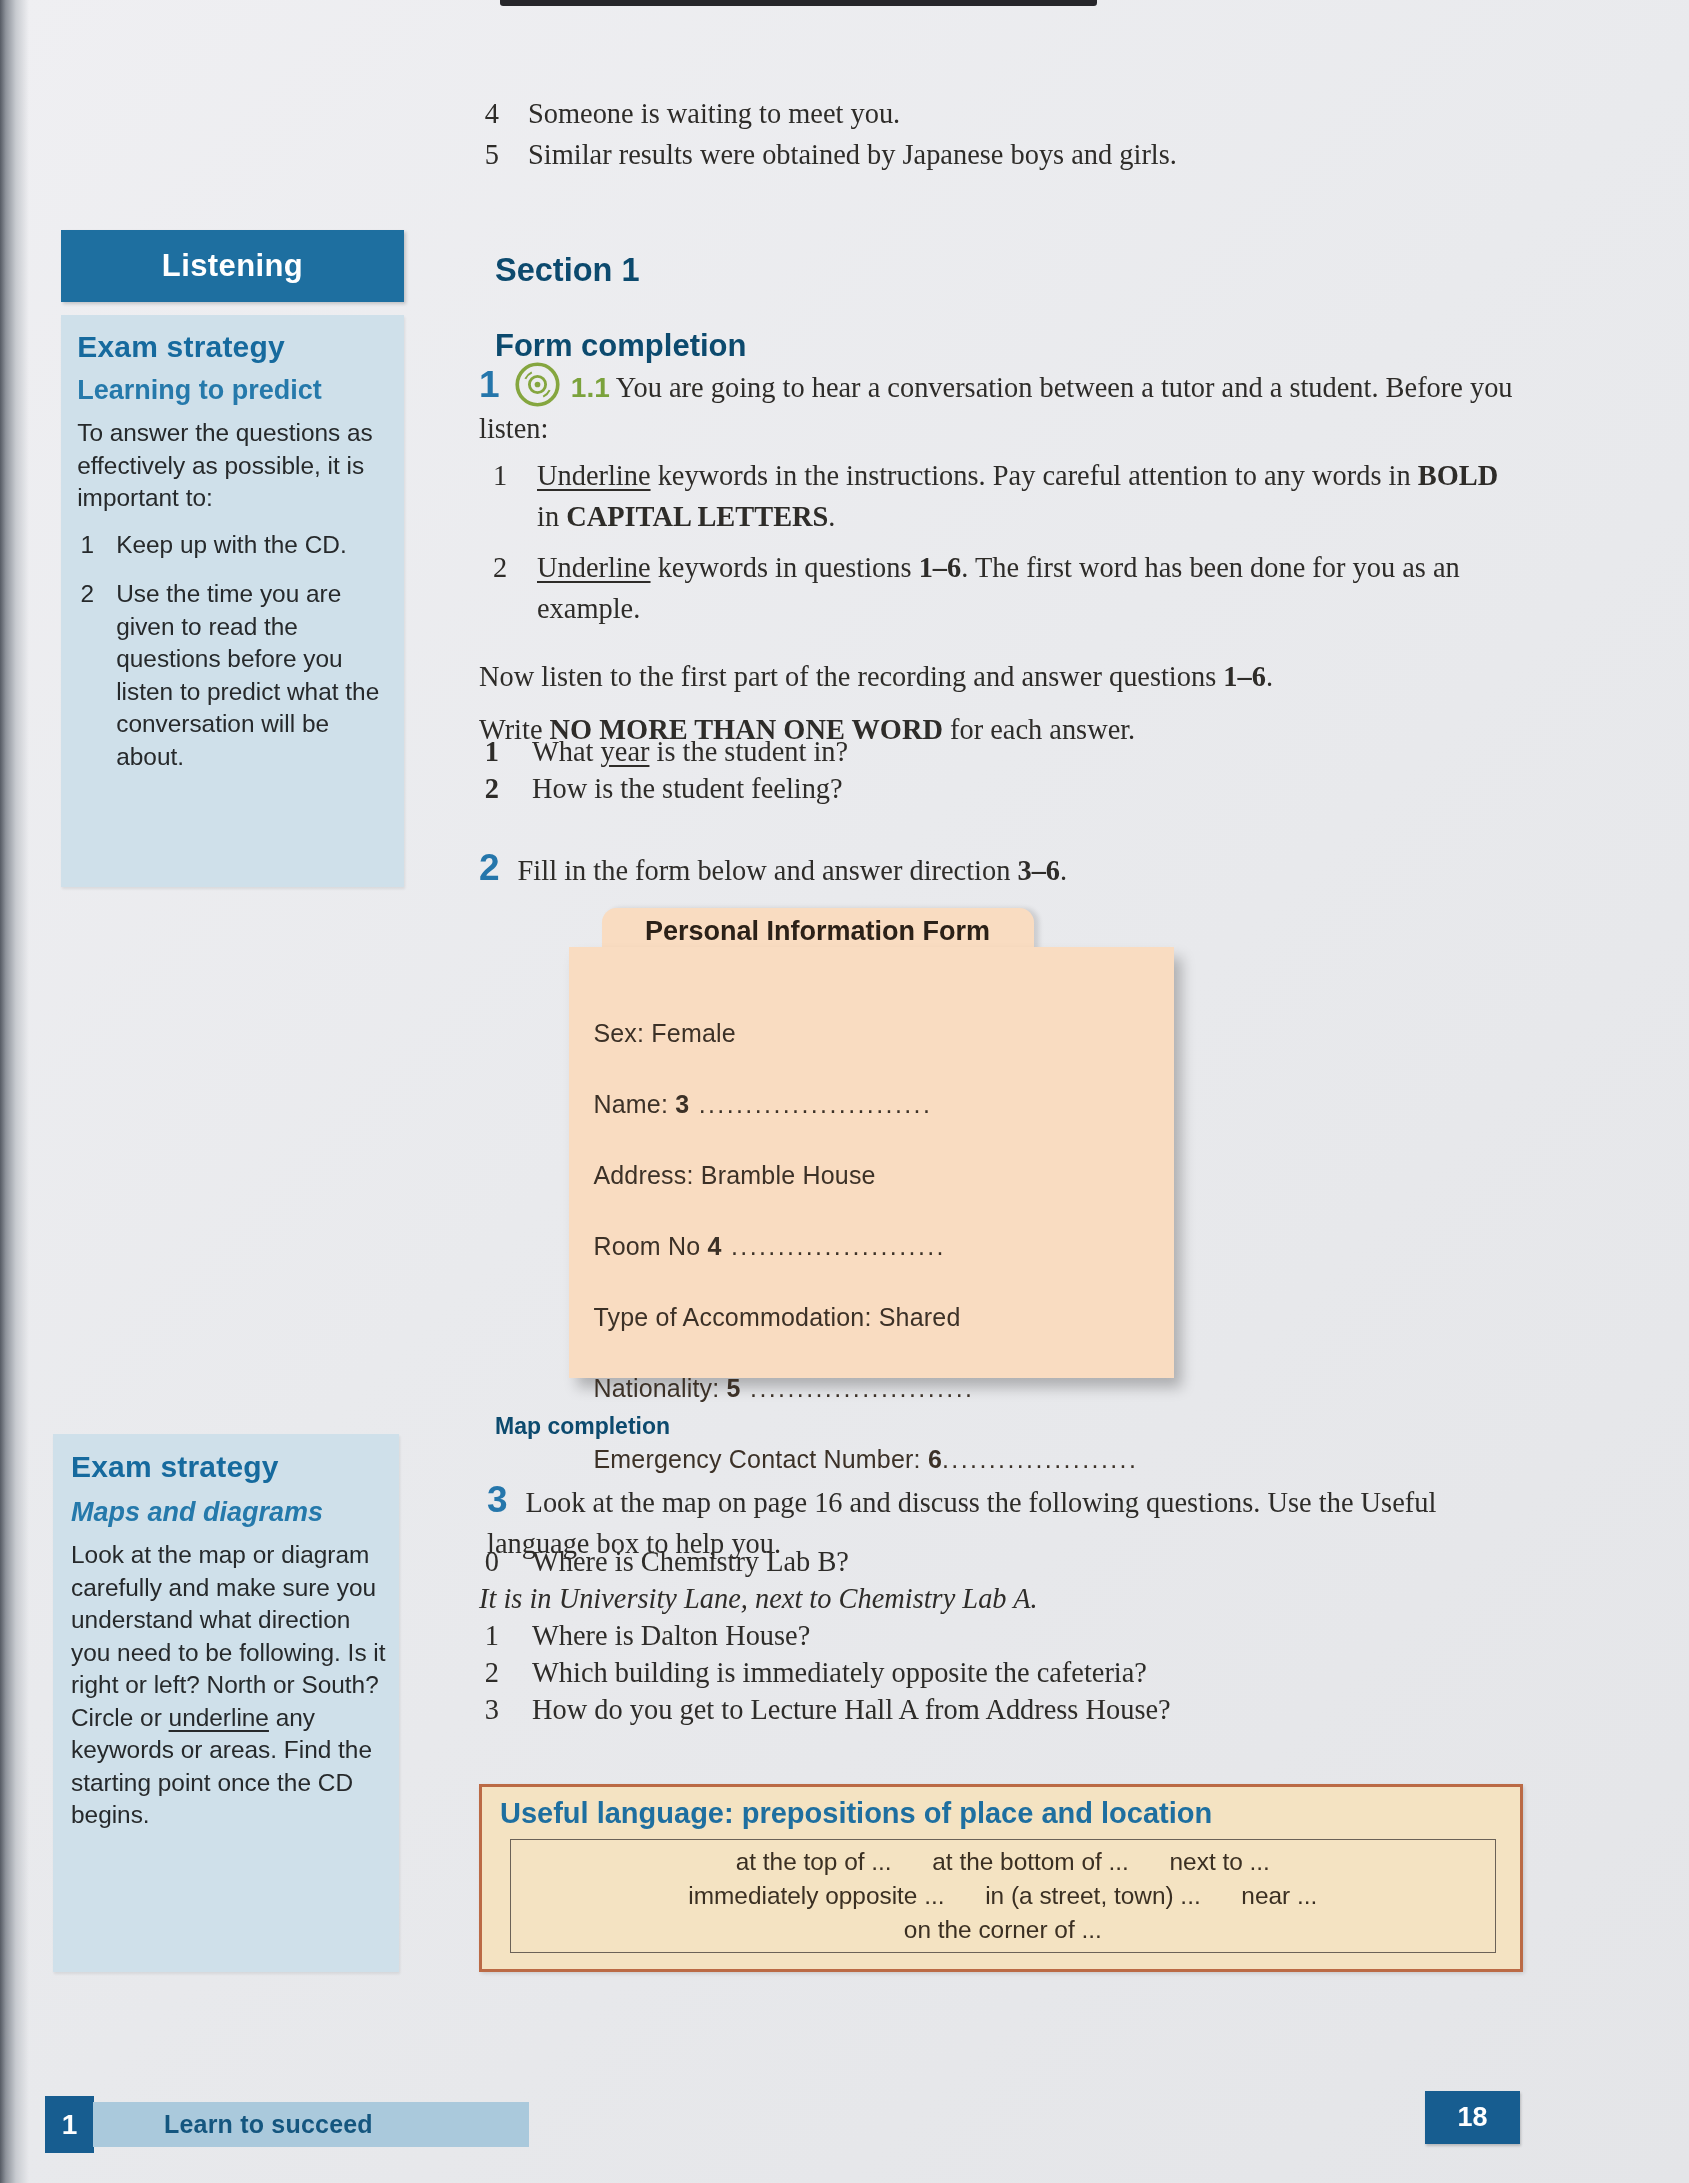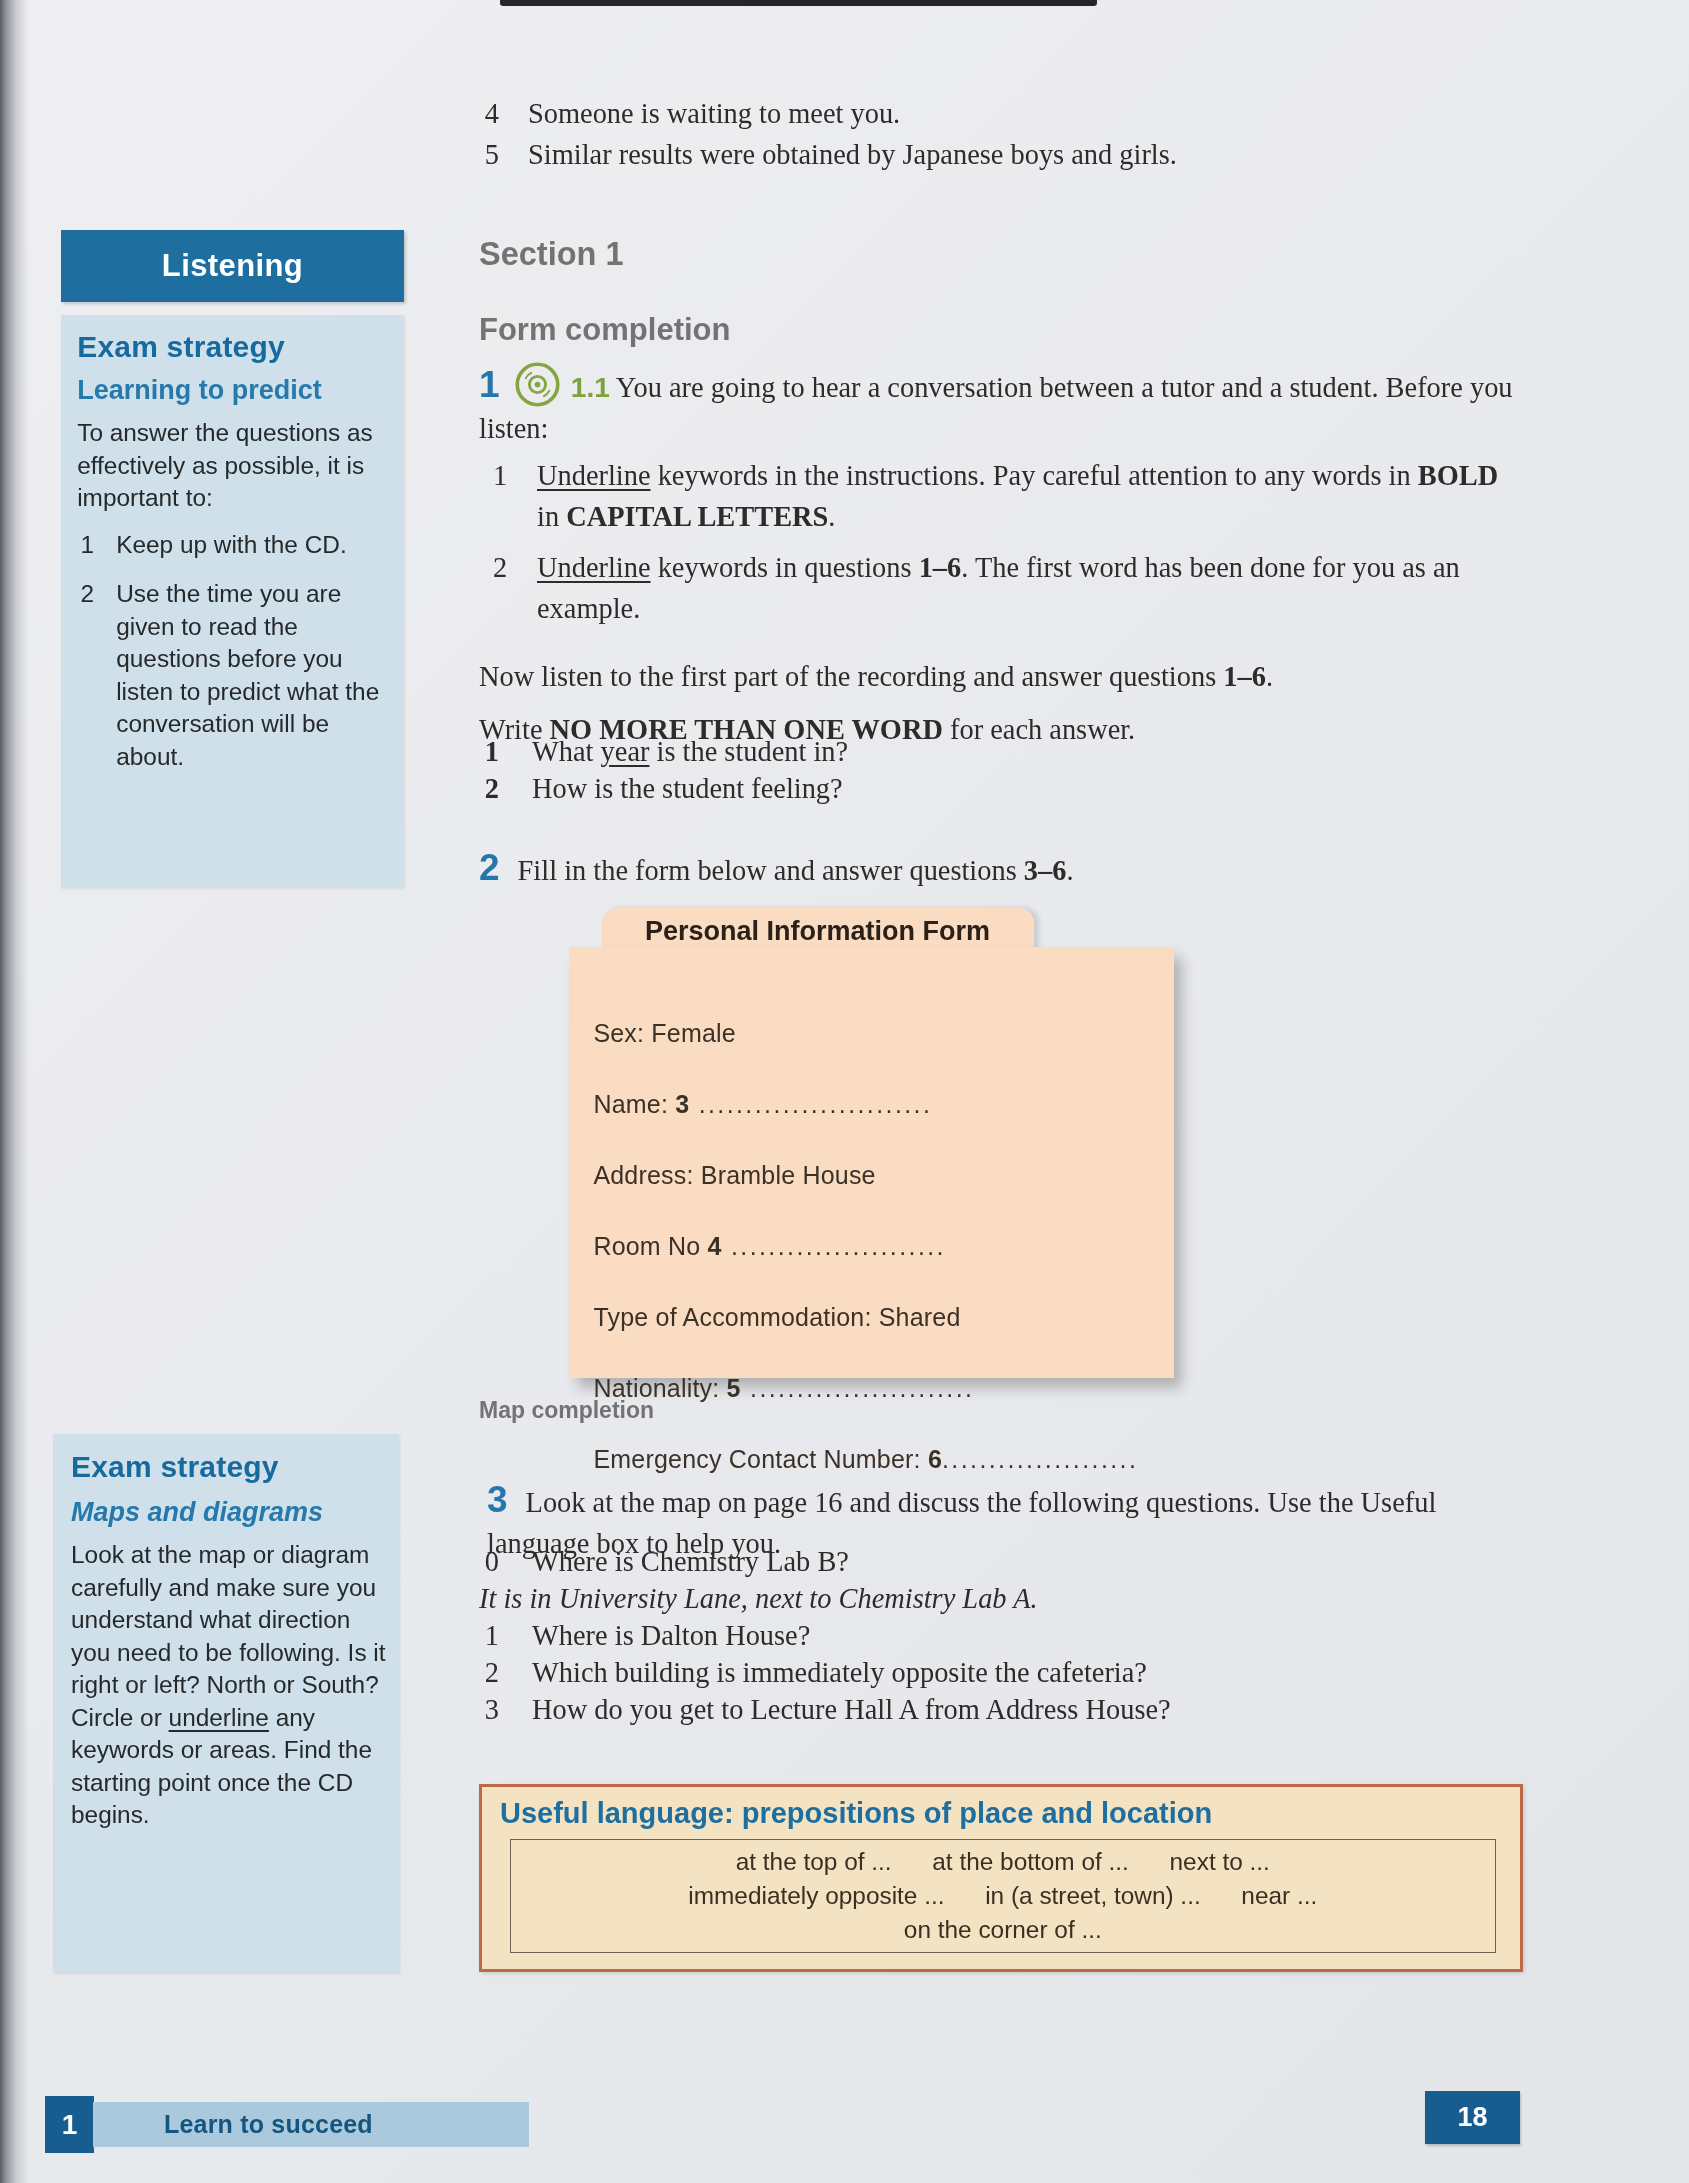--- a/index.html
+++ b/index.html
@@ -39,21 +39,21 @@
   .box1{left:61px;top:315px;width:343px;height:572px;padding:14.6px 13px 0 16.2px;box-sizing:border-box;}
   .box2{left:53px;top:1434px;width:346px;height:538px;padding:16.2px 13px 0 18px;box-sizing:border-box;}
   .strategy-title{color:#166a9e;font-weight:bold;font-size:30px;margin:0 0 11.4px 0;letter-spacing:0.2px;}
   .strategy-sub{color:#2579ab;font-weight:bold;font-size:27px;margin:0 0 11.4px 0;}
   .strategy-sub.it{font-style:italic;line-height:32.5px;}
   .strategy-body{font-size:24.4px;line-height:32.5px;color:#26292b;margin:0 0 14.6px 0;}
   .strategy-list .hang{padding-left:39px;margin-bottom:16.2px;font-size:24.4px;line-height:32.5px;color:#26292b;}
   .strategy-list .n{left:3.2px;}
 
   
-  .blue-h{position:absolute;left:479px;color:#737373;font-weight:bold;font-size:32.5px;margin:0;}
+  .blue-h{position:absolute;left:479px;color:#0c4a6e;font-weight:bold;font-size:32.5px;margin:16px;}
   .h-section{top:236px;}
   .h-formcomp{top:312px;font-size:31px;}
   .h-mapcomp{left:479px;top:1397px;font-size:23px;}
 
   .bignum{color:#2576ab;font-weight:bold;font-size:37px;font-family:"Liberation Sans",sans-serif;}
   .track{color:#7ba23c;font-weight:bold;font-size:28px;font-family:"Liberation Sans",sans-serif;}
 
   .ex1-intro{position:absolute;left:479px;top:361px;width:1040px;}
   .ex1-intro .bignum{margin-right:14.6px;}
   .cd{vertical-align:-11.4px;margin-right:9.7px;}
@@ -189,21 +189,21 @@
     <div class="hang">
       <span class="n">1</span>
       <span>What </span><span class="u">year</span><span> is the student in?</span>
     </div>
     <div class="hang">
       <span class="n">2</span>
       <span>How is the student feeling?</span><span class="u"></span><span></span>
     </div>
   </div>
 
-  <p class="ex2-line serif"><span class="bignum">2</span><span>Fill in the form below and answer questions </span><b>3–6</b><span>.</span></p>
+  <p class="ex2-line serif"><span class="bignum">2</span><span>Fill in the form below and answer direction </span><b>3–6</b><span>.</span></p>
 
   <div class="pif">
     <div class="pif-tab">
       <span>Personal Information Form</span>
     </div>
     <div class="pif-box">
       <div class="pif-row"><span>Sex: Female</span><b></b><span class="dots"></span></div>
       <div class="pif-row"><span>Name: </span><b>3</b><span class="dots"> .........................</span></div>
       <div class="pif-row"><span>Address: Bramble House</span><b></b><span class="dots"></span></div>
       <div class="pif-row"><span>Room No </span><b>4</b><span class="dots"> .......................</span></div>

